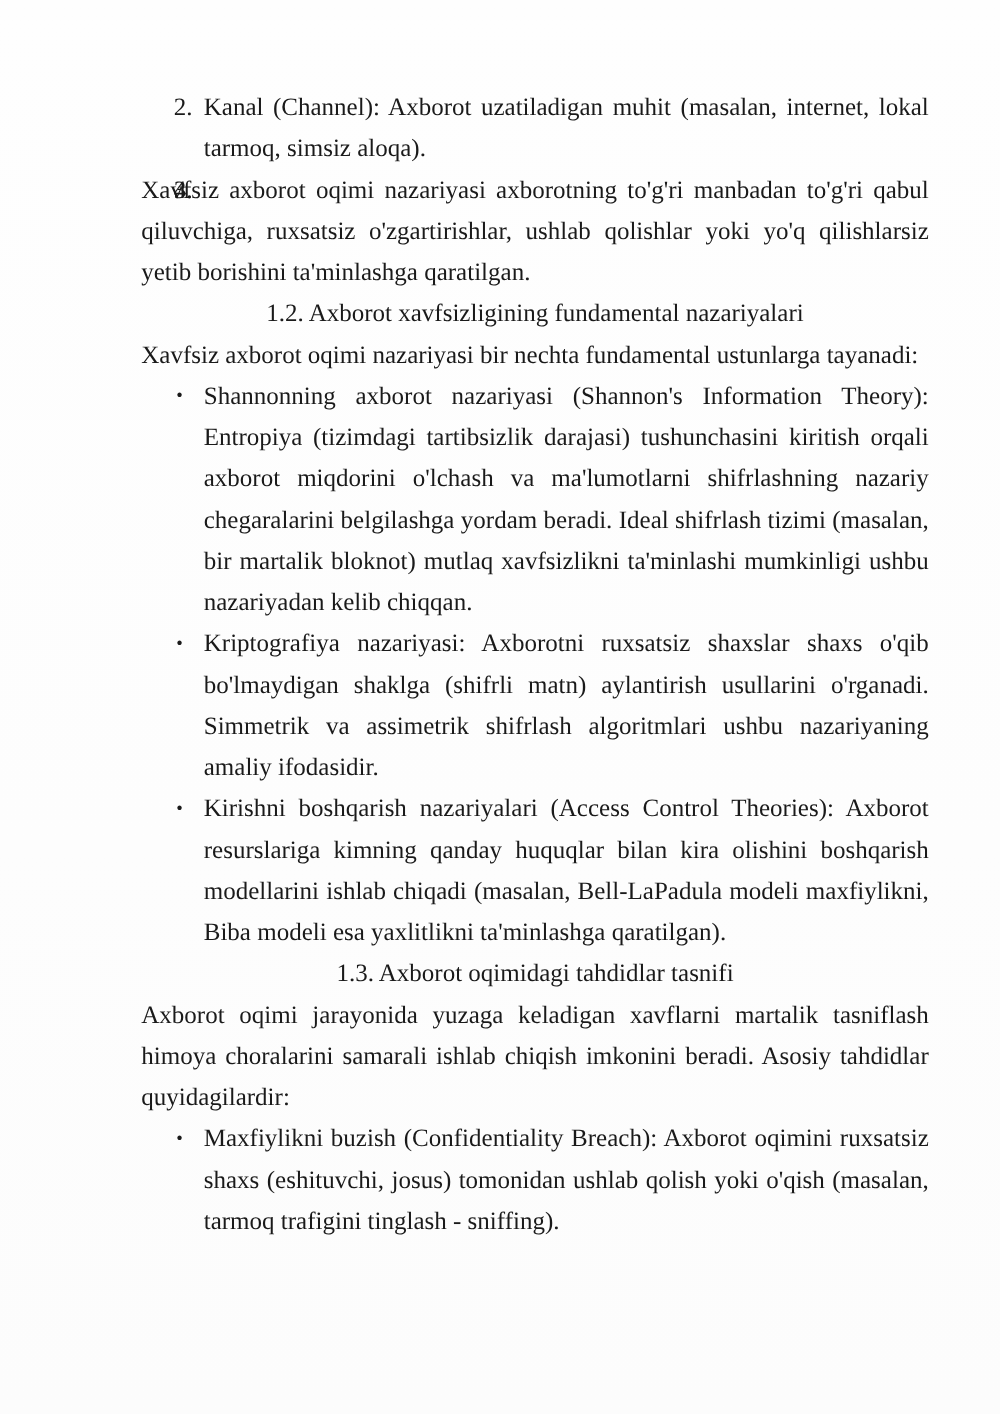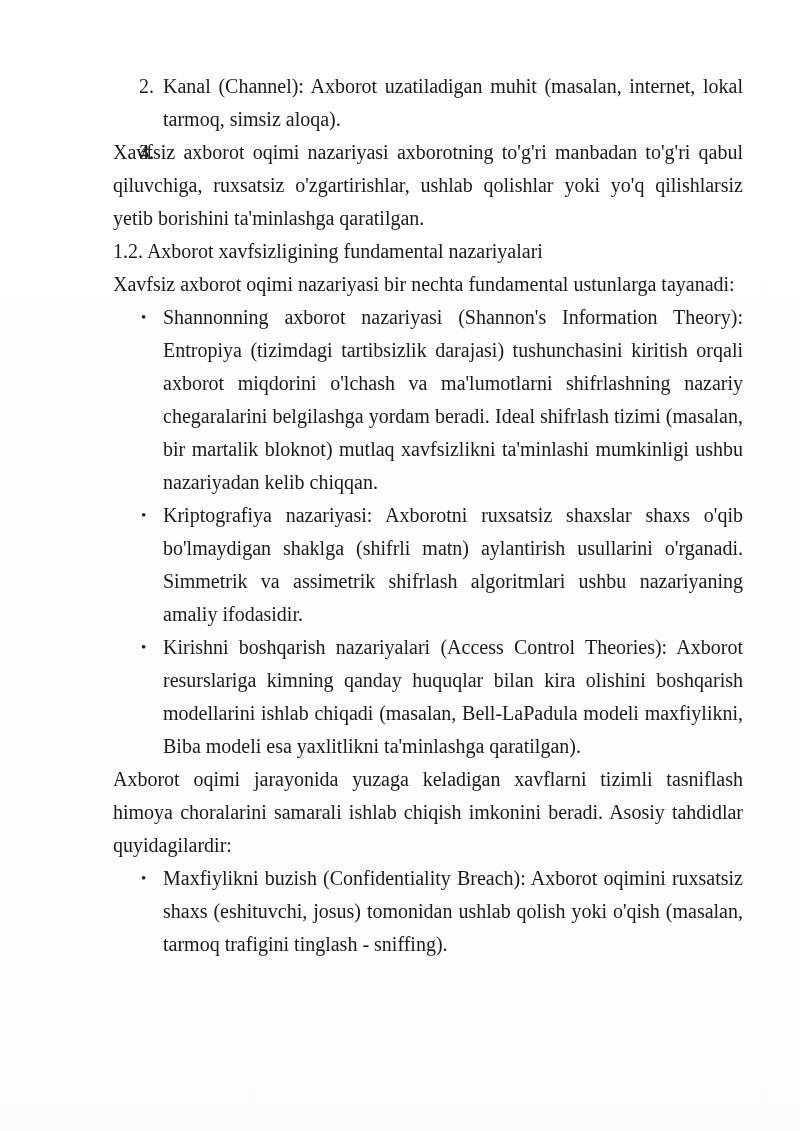--- a/index.html
+++ b/index.html
@@ -25,21 +25,21 @@
     width: 630px;
     font-size: 20px;
     line-height: 33px;
   }
   .para {
     text-align: justify;
     text-justify: inter-word;
     font-family: Liberation Serif, serif;
   }
   .heading {
-    text-align: left;
+    text-align: center;
   }
   .li {
     position: relative;
     margin-left: 50px;
     text-align: justify;
     text-justify: inter-word;
   }
   .marker {
     position: absolute;
     left: -24px;
@@ -84,22 +84,23 @@
     <div class="li">
       <span class="marker bullet-marker">•</span>
       <span>Kriptografiya nazariyasi: Axborotni ruxsatsiz shaxslar shaxs o'qib bo'lmaydigan shaklga (shifrli matn) aylantirish usullarini o'rganadi. Simmetrik va assimetrik shifrlash algoritmlari ushbu nazariyaning amaliy ifodasidir.</span>
     </div>
 
     <div class="li">
       <span class="marker bullet-marker">•</span>
       <span>Kirishni boshqarish nazariyalari (Access Control Theories): Axborot resurslariga kimning qanday huquqlar bilan kira olishini boshqarish modellarini ishlab chiqadi (masalan, Bell-LaPadula modeli maxfiylikni, Biba modeli esa yaxlitlikni ta'minlashga qaratilgan).</span>
     </div>
 
+    <p class="heading">1.3. Axborot oqimidagi tahdidlar tasnifi</p>
 
-    <p class="para">Axborot oqimi jarayonida yuzaga keladigan xavflarni tizimli tasniflash himoya choralarini samarali ishlab chiqish imkonini beradi. Asosiy tahdidlar quyidagilardir:</p>
+    <p class="para">Axborot oqimi jarayonida yuzaga keladigan xavflarni martalik tasniflash himoya choralarini samarali ishlab chiqish imkonini beradi. Asosiy tahdidlar quyidagilardir:</p>
 
     <div class="li">
       <span class="marker bullet-marker">•</span>
       <span>Maxfiylikni buzish (Confidentiality Breach): Axborot oqimini ruxsatsiz shaxs (eshituvchi, josus) tomonidan ushlab qolish yoki o'qish (masalan, tarmoq trafigini tinglash - sniffing).</span>
     </div>
 
   </div>
 </div>
 
 </body></html>

